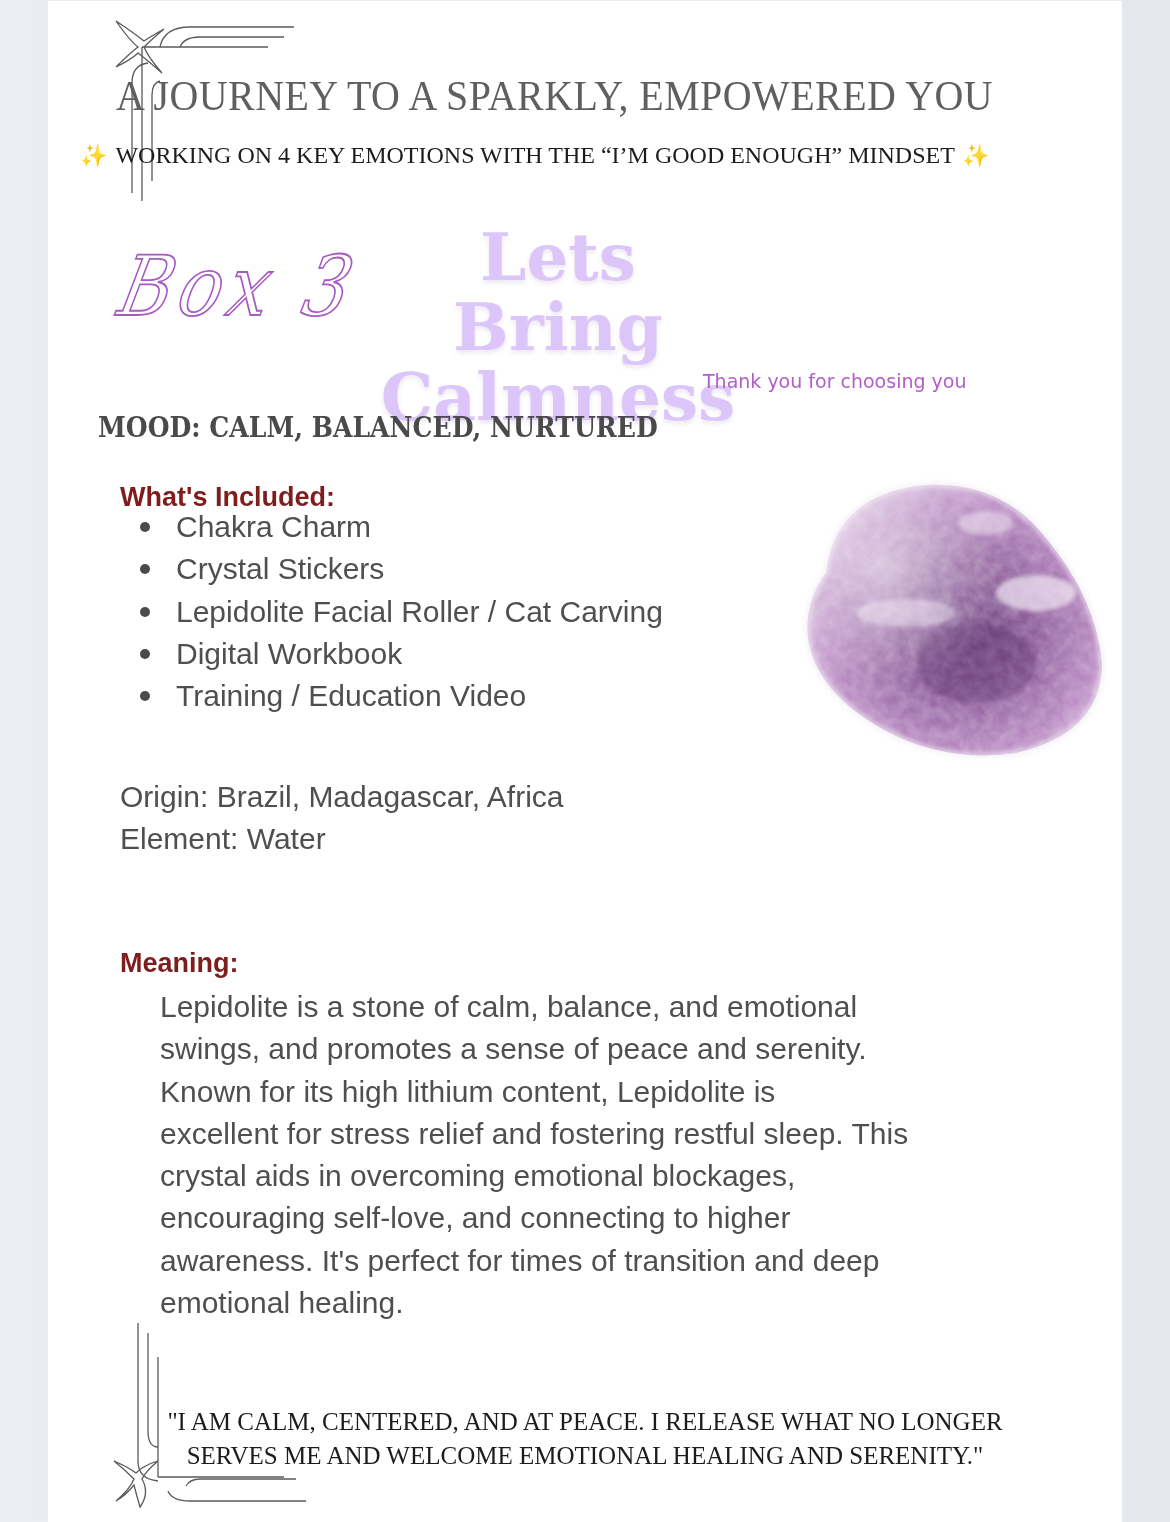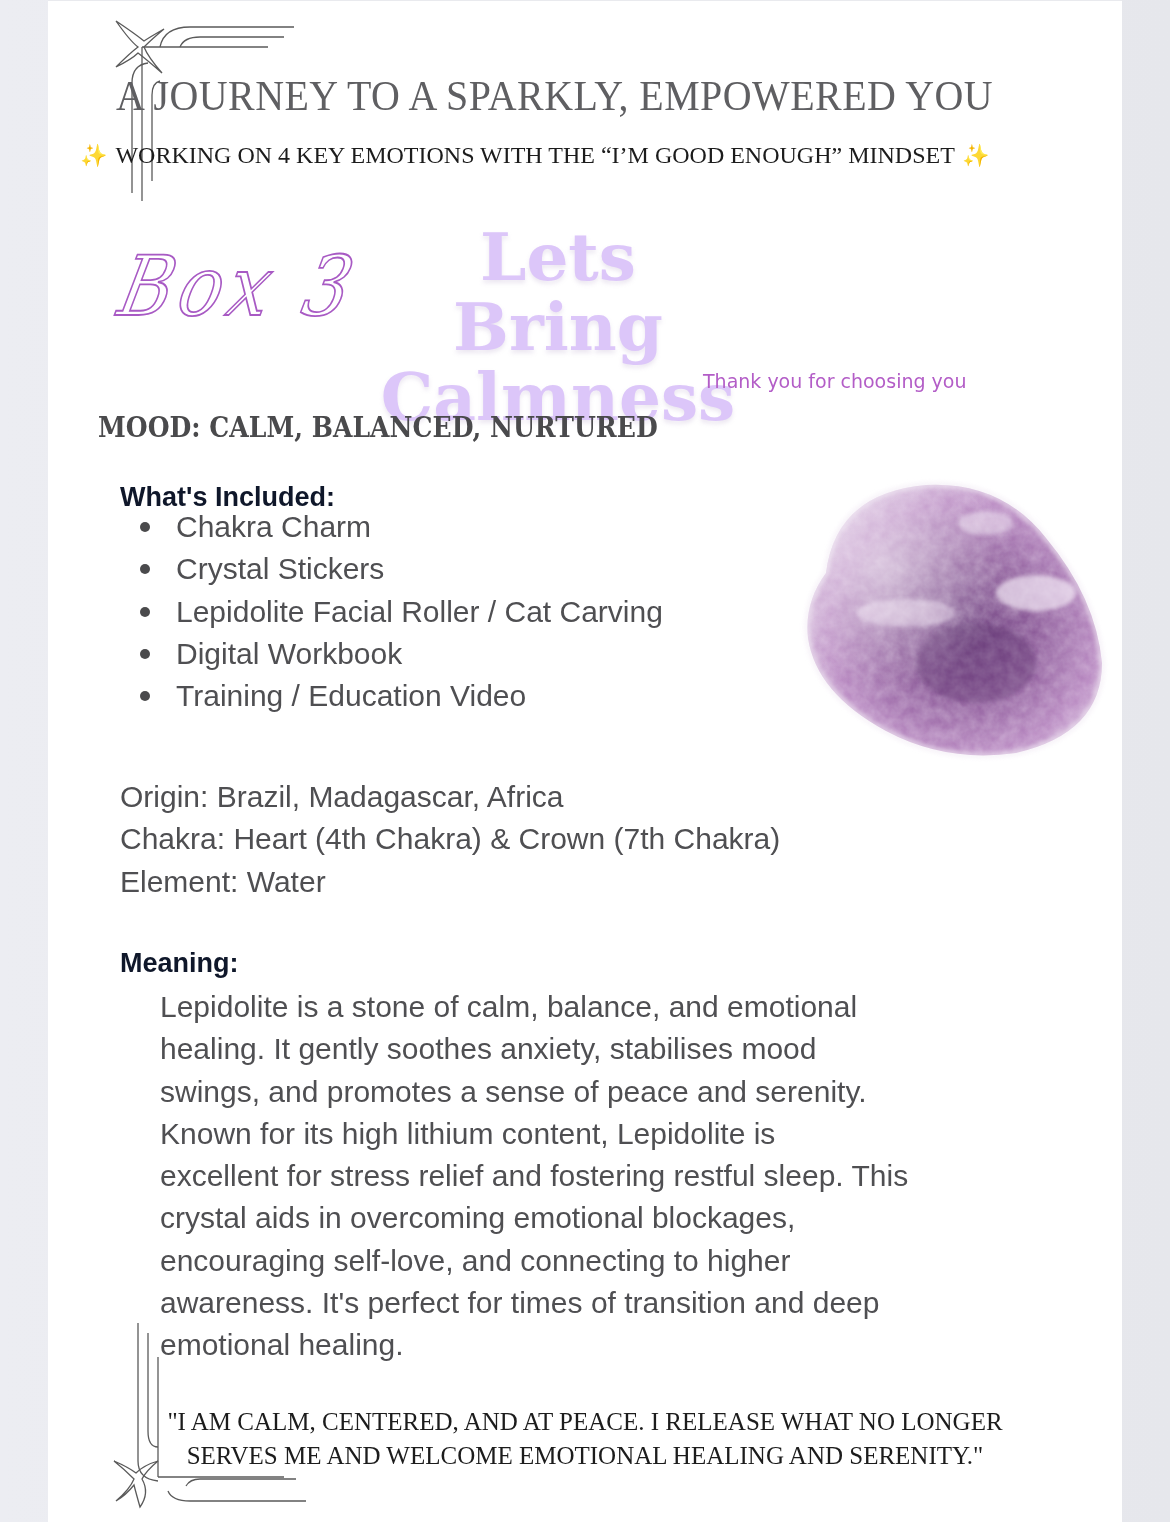--- a/index.html
+++ b/index.html
@@ -87,21 +87,21 @@
       white-space: nowrap;
       transform: scaleX(0.93);
       transform-origin: left center;
     }
     .section-head {
       position: absolute;
       left: 120px;
       font-family: "Liberation Sans", sans-serif;
       font-weight: bold;
       font-size: 27px;
-      color: #0f172a;
+      color: #7f1d1d;
     }
     .included-head { top: 482px; }
     .meaning-head { top: 948px; }
 
     .list {
       position: absolute;
       left: 135px; top: 506px;
       list-style: none;
     }
     .list li {
@@ -266,29 +266,27 @@
       <span>Digital Workbook</span>
     </li>
   <li>
       <span class="bullet"></span>
       <span>Training / Education Video</span>
     </li>
 </ul>
 
 <div class="facts">
   <div>Origin: Brazil, Madagascar, Africa</div>
-  <div>Chakra: Heart (4th Chakra) &amp; Crown (7th Chakra)</div>
   <div>Element: Water</div>
 </div>
 
 <div class="section-head meaning-head">Meaning:</div>
 
 <div class="meaning">
   <div>Lepidolite is a stone of calm, balance, and emotional</div>
-  <div>healing. It gently soothes anxiety, stabilises mood</div>
   <div>swings, and promotes a sense of peace and serenity.</div>
   <div>Known for its high lithium content, Lepidolite is</div>
   <div>excellent for stress relief and fostering restful sleep. This</div>
   <div>crystal aids in overcoming emotional blockages,</div>
   <div>encouraging self-love, and connecting to higher</div>
   <div>awareness. It's perfect for times of transition and deep</div>
   <div>emotional healing.</div>
 </div>
 
 <div class="affirmation">

